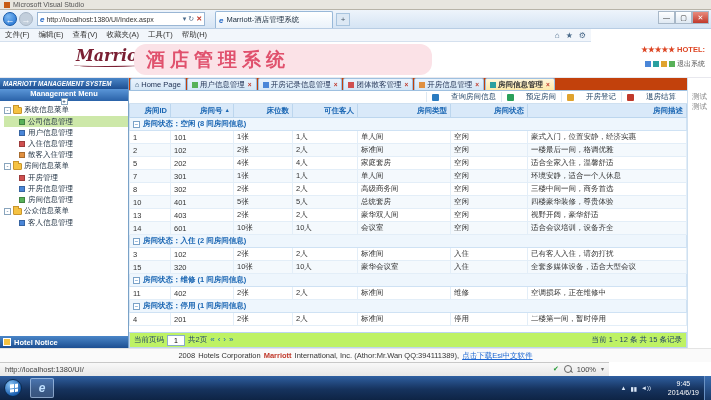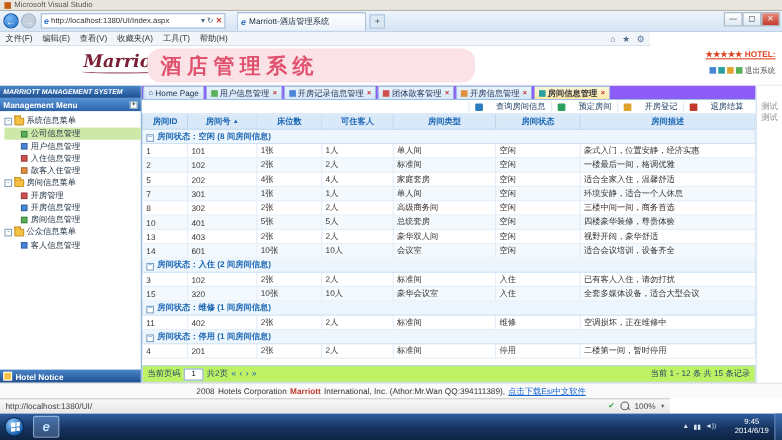--- a/index.html
+++ b/index.html
@@ -43,65 +43,65 @@
   
   #page-header{left:0;top:42px;width:711px;height:36px;background:#fff;border-bottom:1px solid #e8e8ee;box-sizing:border-box;}
   #logo{position:absolute;left:76px;top:6px;font-family:"DejaVu Serif",serif;font-style:italic;font-weight:bold;
     font-size:16px;color:#7a1f33;line-height:16px;}
   #logo::after{content:"";position:absolute;left:-2px;bottom:-3px;width:105%;height:4px;
     border-bottom:1px solid #7a1f33;border-radius:0 0 60% 40%;}
   #title-band{position:absolute;left:134px;top:2px;width:298px;height:31px;background:#fbe2e7;
     display:flex;align-items:center;padding-left:12px;box-sizing:border-box;border-radius:12px;}
   #sys-title{font-size:19px;font-weight:bold;color:#e0516d;letter-spacing:5px;}
   #header-right{position:absolute;right:6px;top:3px;text-align:right;}
-  #stars-line{font-size:7.5px;font-weight:bold;color:#d42;white-space:nowrap;text-decoration:underline;}
+  #stars-line{font-size:7.5px;font-weight:bold;color:#d42;white-space:nowrap;}
   #logout-line{margin-top:5px;display:flex;gap:2px;justify-content:flex-end;align-items:center;font-size:7px;color:#555;}
   .sq{width:6px;height:6px;display:inline-block;}
 
   
   #sidebar{left:0;top:78px;width:129px;height:258px;background:#fff;border-right:1px solid #7aa2c8;box-sizing:border-box;}
   #sb-title{height:11px;background:linear-gradient(#4a86c8,#1d4f92);color:#fff;font-size:6.3px;font-weight:bold;
     font-style:italic;display:flex;align-items:center;padding-left:3px;white-space:nowrap;}
   #sb-menuhdr{height:12px;background:linear-gradient(#5a96d8,#2a62a8);color:#fff;font-size:7.5px;font-weight:bold;
-    display:flex;align-items:center;justify-content:space-between;padding:0 3px;}
+    display:flex;align-items:center;justify-content:space-between;padding:0 3px;flex-direction:column;}
   #sb-menuhdr .toggle{color:#246;}
   #sidebar-tree{padding:3px 0 0 4px;font-size:7.5px;color:#234;}
   .tree-group{display:flex;align-items:center;gap:2px;height:12px;}
   .toggle{width:7px;height:7px;border:1px solid #89a5bd;background:#fff;font-size:6px;line-height:5px;
     text-align:center;color:#357;box-sizing:border-box;}
   .folder{width:9px;height:7px;background:#f5c242;border:1px solid #c9952b;border-radius:0 1px 1px 1px;position:relative;box-sizing:border-box;}
   .folder::before{content:"";position:absolute;left:-1px;top:-3px;width:4px;height:2px;background:#f5c242;border:1px solid #c9952b;border-bottom:none;}
   .tree-item{display:flex;align-items:center;gap:3px;height:11px;padding-left:15px;white-space:nowrap;}
   .tree-item.selected{background:#cde8a9;}
   .leaf-ico{width:6px;height:6px;border:1px solid rgba(0,0,0,.25);box-sizing:border-box;}
   #hotel-notice{left:0;top:336px;width:129px;height:12px;background:linear-gradient(#4a86c8,#1d4f92);
     color:#fff;font-size:7.5px;font-weight:bold;display:flex;align-items:center;gap:3px;padding-left:3px;
     box-sizing:border-box;border-right:1px solid #7aa2c8;}
   .notice-ico{width:6px;height:6px;background:#f5c242;border:1px solid #fff;}
 
   
   #main{left:129px;top:78px;width:558px;height:270px;background:#fff;}
-  #tab-strip{position:absolute;left:0;top:0;width:558px;height:13px;background:#8b5cf6;border-bottom:1px solid #9ec0e0;
+  #tab-strip{position:absolute;left:0;top:0;width:558px;height:13px;background:#c2410c;border-bottom:1px solid #9ec0e0;
     box-sizing:border-box;display:flex;align-items:flex-end;}
   .tab{height:12px;display:flex;align-items:center;gap:2px;padding:0 4px;margin-left:1px;font-size:7.5px;color:#235;
     background:linear-gradient(#eaf3fc,#d4e6f6);border:1px solid #9ec0e0;border-bottom:none;border-radius:2px 2px 0 0;
     box-sizing:border-box;white-space:nowrap;}
   .tab.active{background:linear-gradient(#fff7dd,#fde9a8);font-weight:bold;color:#333;}
   .tab-ico{width:6px;height:6px;display:inline-block;}
   .tab-ico.glyph{width:auto;height:auto;background:none !important;font-size:7px;color:#246;line-height:6px;}
   .tab-close{color:#c0392b;font-size:6.5px;font-weight:bold;margin-left:1px;}
 
   #grid-toolbar{position:absolute;left:0;top:13px;width:558px;height:13px;background:#fff;border-bottom:1px solid #cfe0f0;
     box-sizing:border-box;display:flex;justify-content:flex-end;align-items:center;padding-right:6px;}
   .tb-btn{display:flex;align-items:center;gap:12px;font-size:7.5px;color:#246;padding:0 5px;border-left:1px solid #dde8f2;height:10px;}
   .tb-ico{width:7px;height:7px;border-radius:1px;display:inline-block;}
 
   #grid{position:absolute;left:0;top:26px;width:558px;}
   #grid table{border-collapse:collapse;width:558px;table-layout:fixed;font-size:7.5px;}
-  #grid th{background:#d9e9f9;color:#1a66b3;height:13px;font-weight:bold;text-align:center;padding:0 3px;
+  #grid th{background:#d9e9f9;color:#1a66b3;height:13px;font-weight:bold;text-align:right;padding:0 3px;
     border:1px solid #bcd6ee;border-top:none;white-space:nowrap;overflow:hidden;}
   #grid th:nth-child(1){width:34px;} #grid th:nth-child(2){width:56px;} #grid th:nth-child(3){width:52px;}
   #grid th:nth-child(4){width:58px;} #grid th:nth-child(5){width:86px;} #grid th:nth-child(6){width:70px;font-family:Liberation Serif, serif;}
   #grid td{height:12px;padding:0 3px;border:1px solid #e3eef8;white-space:nowrap;overflow:hidden;color:#333;}
   #grid tr.alt td{background:#f4f9fd;}
   #grid tr.group td{background:#eef6fd;color:#1a66b3;font-weight:bold;border:1px solid #cfe2f4;}
   .gbox{display:inline-block;width:7px;height:7px;border:1px solid #7aa2c8;background:#fff;font-size:6px;
     line-height:5px;text-align:center;color:#1a66b3;margin-right:3px;box-sizing:border-box;font-weight:normal;}
   td.c1,td.c2,td.c3{color:#b03030;}
   td.c5{color:#1a66b3;}

